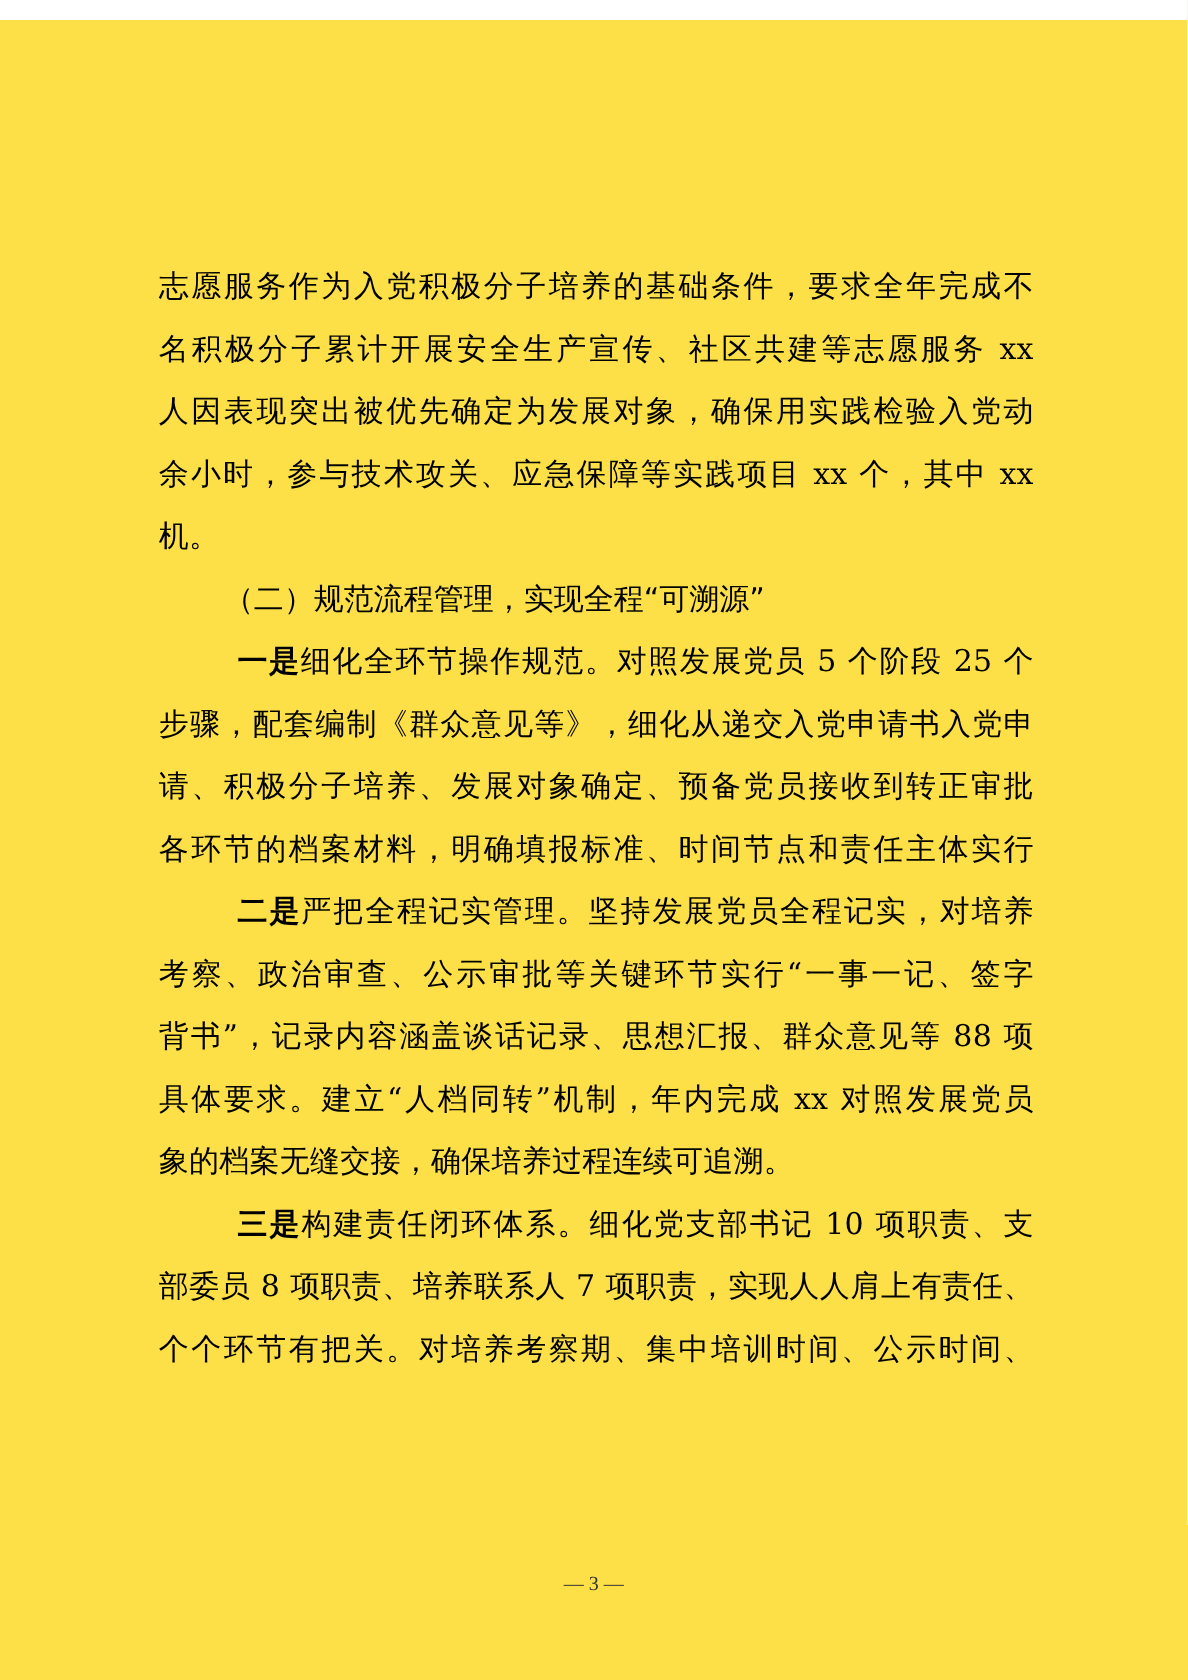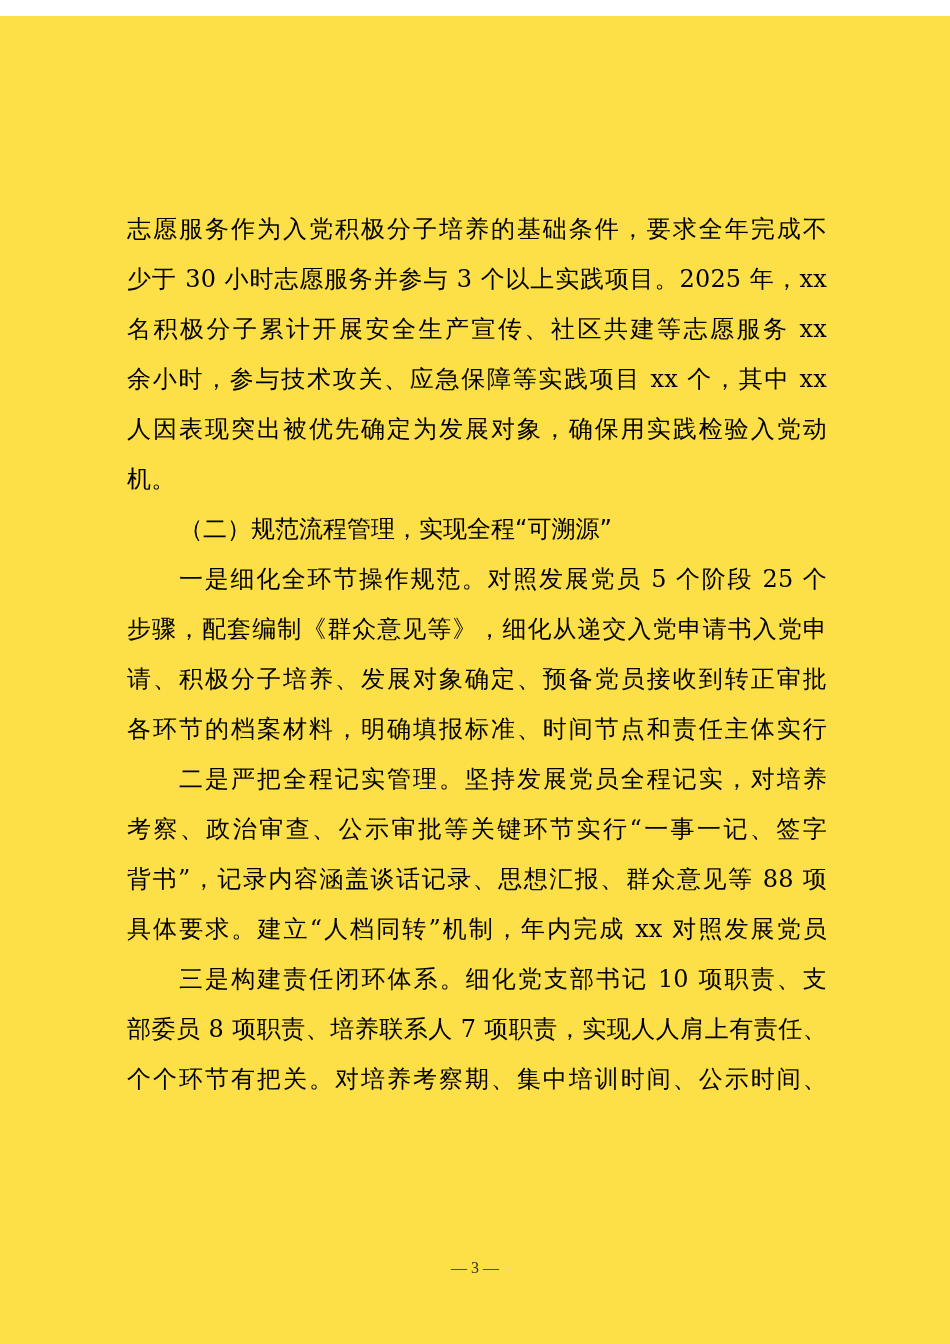--- a/index.html
+++ b/index.html
@@ -5,53 +5,53 @@
   html, body { margin: 0; padding: 0; background: #ffffff; }
   body { width: 950px; height: 1344px; position: relative; overflow: hidden;
          font-family: "DejaVu Serif", "Liberation Serif", serif; color: #000; }
   .page { position: absolute; left: 0; top: 16px; width: 950px; height: 1344px; background: #fde047; }
   .body-text { position: absolute; left: 127px; top: 188px; width: 700px; }
   .line { height: 50px; line-height: 50px; font-size: 24px; white-space: nowrap;
           overflow: visible; letter-spacing: 0.2px; }
   .justify { text-align: justify; text-align-last: justify; }
   .indent { padding-left: 52px; }
   .heading { font-weight: normal; font-family: "DejaVu Sans", "Liberation Sans", sans-serif; padding-left: 52px; letter-spacing: 0px; }
-  .lead { font-weight: normal; font-family: "DejaVu Sans", "Liberation Sans", sans-serif; }
+  .lead { font-weight: bold; font-family: "DejaVu Sans", "Liberation Sans", sans-serif; margin-left: 11px; }
   .page-number { position: absolute; top: 1243px; left: 0; width: 950px; text-align: center;
                  font-size: 16px; color: #333; font-family: "Liberation Serif", serif; }
 </style>
 </head>
 <body>
 
 <div class="page">
   <div class="body-text">
 
     <div>
       <div class="line justify">志愿服务作为入党积极分子培养的基础条件，要求全年完成不</div>
-      <div class="line justify">少于 30 小时志愿服务并参与 3 个以上实践项目。2025 年，xx</div>
       <div class="line justify">名积极分子累计开展安全生产宣传、社区共建等志愿服务 xx</div>
+      <div class="line justify">人因表现突出被优先确定为发展对象，确保用实践检验入党动</div>
       <div class="line justify">余小时，参与技术攻关、应急保障等实践项目 xx 个，其中 xx</div>
-      <div class="line justify">人因表现突出被优先确定为发展对象，确保用实践检验入党动</div>
       <div class="line">机。</div>
     </div>
 
     <div class="line heading">（二）规范流程管理，实现全程“可溯源”</div>
 
     <div>
       <div class="line justify indent"><span class="lead">一是</span><span>细化全环节操作规范。对照发展党员 5 个阶段 25 个</span></div>
       <div class="line justify">步骤，配套编制《群众意见等》，细化从递交入党申请书入党申</div>
       <div class="line justify">请、积极分子培养、发展对象确定、预备党员接收到转正审批</div>
       <div class="line justify">各环节的档案材料，明确填报标准、时间节点和责任主体实行</div>
     </div>
 
     <div>
       <div class="line justify indent"><span class="lead">二是</span><span>严把全程记实管理。坚持发展党员全程记实，对培养</span></div>
       <div class="line justify">考察、政治审查、公示审批等关键环节实行“一事一记、签字</div>
       <div class="line justify">背书”，记录内容涵盖谈话记录、思想汇报、群众意见等 88 项</div>
       <div class="line justify">具体要求。建立“人档同转”机制，年内完成 xx 对照发展党员</div>
+      <div class="line">象的档案无缝交接，确保培养过程连续可追溯。</div>
     </div>
 
     <div>
       <div class="line justify indent"><span class="lead">三是</span><span>构建责任闭环体系。细化党支部书记 10 项职责、支</span></div>
       <div class="line justify">部委员 8 项职责、培养联系人 7 项职责，实现人人肩上有责任、</div>
       <div class="line justify">个个环节有把关。对培养考察期、集中培训时间、公示时间、</div>
     </div>
 
   </div>
 

